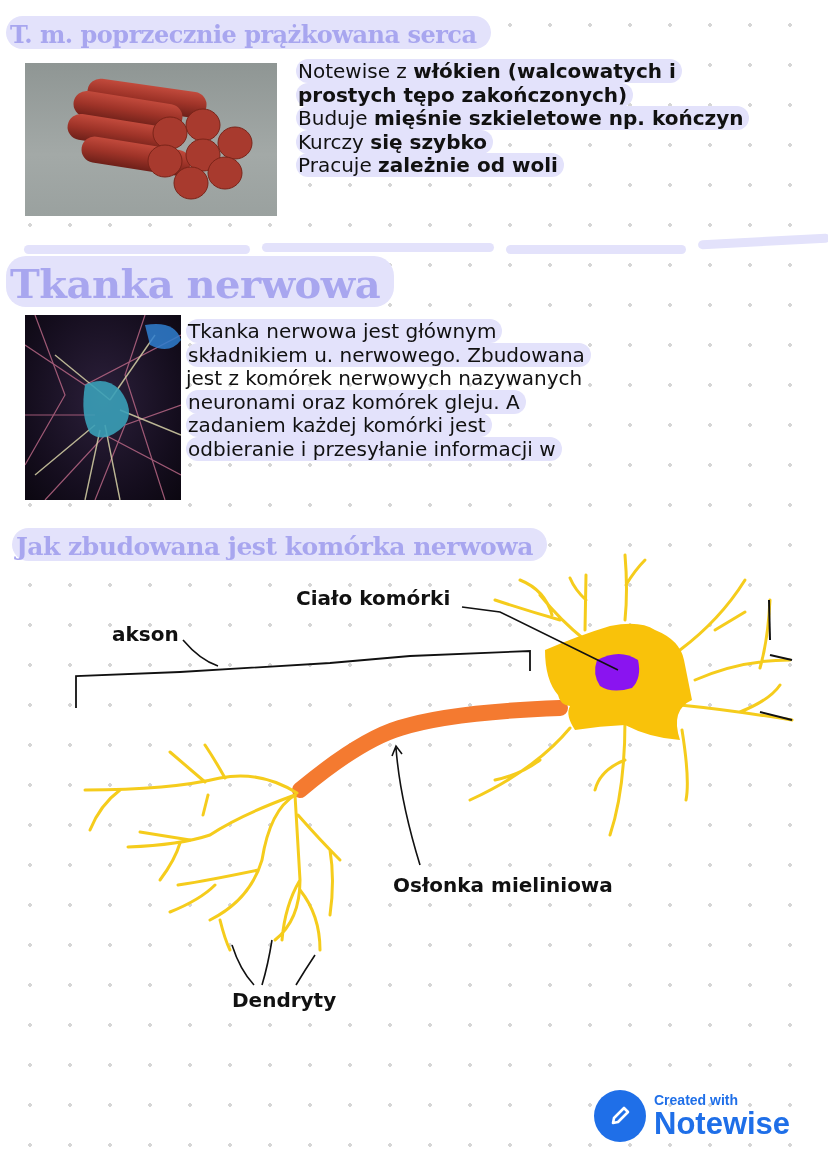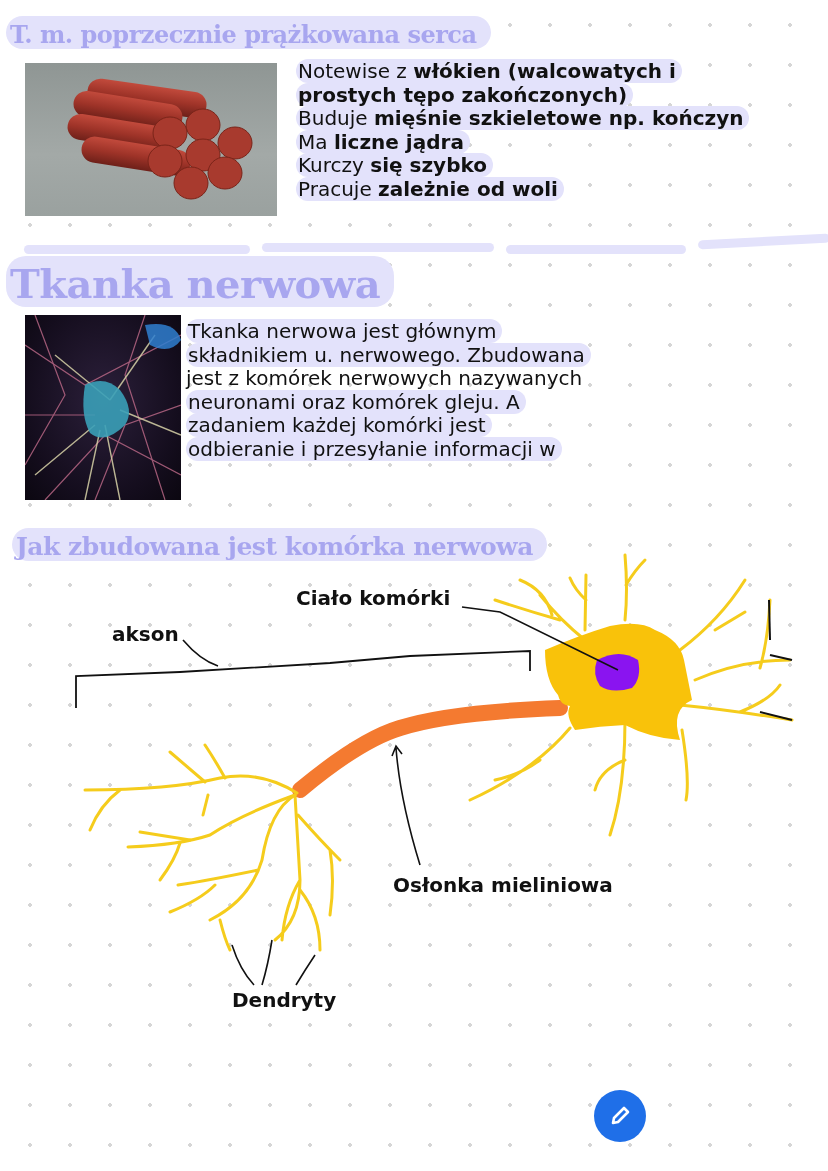--- a/index.html
+++ b/index.html
@@ -80,21 +80,20 @@
       <ellipse cx="166" cy="120" rx="17" ry="16" fill="#a83a2e" stroke="#7a2419"></ellipse>
       <ellipse cx="200" cy="110" rx="17" ry="16" fill="#a83a2e" stroke="#7a2419"></ellipse>
     </g>
   </svg>
 </div>
 
 <div class="abs muscle-text">
   <div><span class="hl"><span>Notewise z </span><b>włókien (walcowatych i</b></span></div>
   <div><span class="hl"><span></span><b>prostych tępo zakończonych)</b></span></div>
   <div><span class="hl"><span>Buduje </span><b>mięśnie szkieletowe np. kończyn</b></span></div>
-  <div><span class="hl"><span>Ma </span><b>liczne jądra</b></span></div>
   <div><span class="hl"><span>Kurczy </span><b>się szybko</b></span></div>
   <div><span class="hl"><span>Pracuje </span><b>zależnie od woli</b></span></div>
 </div>
 
 <div class="abs divider" style="left:24px; top:245px; width:226px;"></div>
 <div class="abs divider" style="left:262px; top:243px; width:232px;"></div>
 <div class="abs divider" style="left:506px; top:245px; width:180px;"></div>
 <div class="abs divider" style="left:698px; top:237px; width:132px; transform:rotate(-3deg);"></div>
 
 <div class="abs title title2">
@@ -195,13 +194,17 @@
 <div class="abs label" style="left:112px; top:622px;">akson</div>
 <div class="abs label" style="left:393px; top:873px;">Osłonka mieliniowa</div>
 <div class="abs label" style="left:200px; top:988px;margin-left:32px;">Dendryty</div>
 
 <div class="abs badge">
   <div class="badge-circle">
     <svg width="30" height="30" viewBox="0 0 30 30">
       <path d="M8 22 L9 17 L19 7 L23 11 L13 21 Z" fill="none" stroke="#fff" stroke-width="2.6" stroke-linejoin="round"></path>
     </svg>
   </div>
+  <div class="badge-text">
+    <span class="badge-small">Created with</span>
+    <span class="badge-big">Notewise</span>
+  </div>
 </div>
 
 </body></html>

